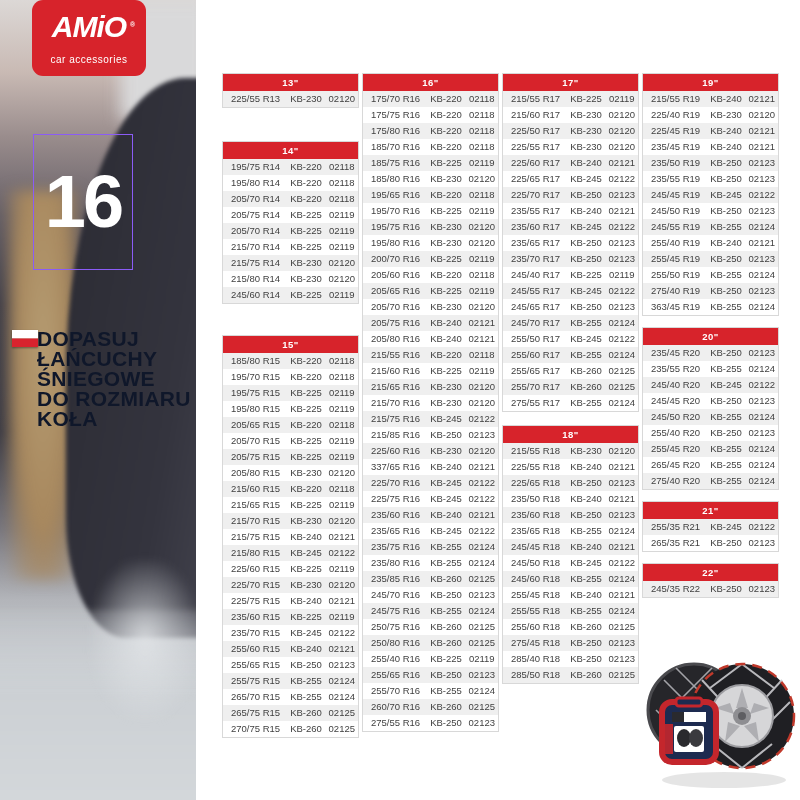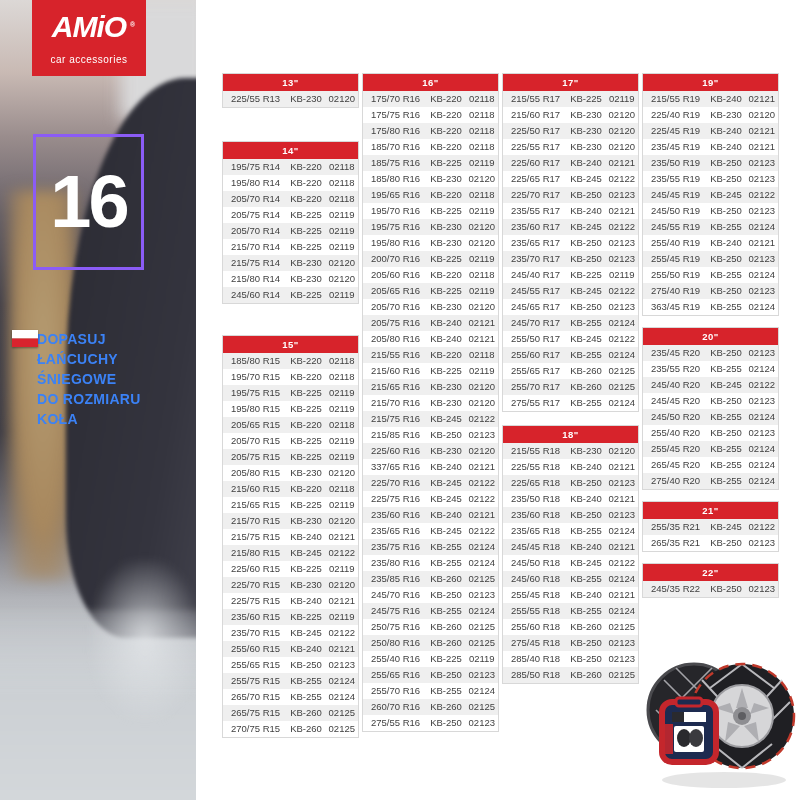--- a/index.html
+++ b/index.html
@@ -9,32 +9,32 @@
   
   .photo-panel { position:absolute; left:0; top:0; width:196px; height:800px; overflow:hidden;
     background:linear-gradient(180deg,#dcd8d6 0%,#c9bab4 9%,#9a8d8d 17%,#655f66 27%,#403f49 38%,#3a3a44 54%,#77767e 66%,#b3b5ba 75%,#caced2 85%,#c6cace 100%); }
   .photo-blob-post { position:absolute; left:8px; top:190px; width:70px; height:390px; background:radial-gradient(ellipse at 50% 40%, #b59c72 0%, #a8885e 55%, rgba(168,136,94,0) 100%); filter:blur(7px); }
   .photo-blob-car { position:absolute; left:66px; top:78px; width:200px; height:560px; background:linear-gradient(100deg,#2b2b33 0%,#34343e 55%,#4d4d58 100%); border-radius:120px 0 0 60px / 300px 0 0 120px; filter:blur(2px); }
   .photo-blob-sky { position:absolute; left:120px; top:0px; width:90px; height:120px; background:#d9d9da; filter:blur(8px); }
   .photo-blob-snow { position:absolute; left:-10px; top:610px; width:230px; height:200px; background:linear-gradient(180deg, rgba(205,209,213,0.2) 0%, #ccd0d4 40%, #d4d8db 100%); filter:blur(3px); }
   .photo-blob-snow2 { position:absolute; left:90px; top:560px; width:110px; height:160px; background:radial-gradient(ellipse at 50% 50%, rgba(226,229,232,0.85) 0%, rgba(226,229,232,0) 75%); filter:blur(4px); }
 
   
-  .logo-box { position:absolute; left:32px; top:0; width:114px; height:76px; background:#d7232b; display:flex; flex-direction:column; align-items:center; justify-content:center; }
+  .logo-box { position:absolute; left:32px; top:0; width:114px; height:76px; background:#d7232b; display:flex; flex-direction:column; align-items:center; justify-content:center;border-radius:11px; }
   .logo-word { color:#fff; font-weight:bold; font-style:italic; font-size:30px; letter-spacing:-1px; line-height:30px; position:relative; }
   .logo-reg { font-size:7px; font-style:normal; position:absolute; right:-8px; bottom:2px; font-weight:bold; }
   .logo-sub { color:#fff; font-size:10px; letter-spacing:0.5px; margin-top:12px; }
 
   
-  .size-badge { position:absolute; left:33px; top:134px; width:111px; height:136px; border:3px solid #8b5cf6; display:flex; flex-direction:column; align-items:center; justify-content:center; color:#fff; }
+  .size-badge { position:absolute; left:33px; top:134px; width:100px; height:136px; border:1px solid #8b5cf6; display:flex; flex-direction:column; align-items:center; justify-content:center; color:#fff; }
   .size-num { font-size:74px; font-weight:bold; line-height:62px; letter-spacing:-3px; }
   .size-unit { font-size:44px; font-weight:bold; line-height:40px; letter-spacing:0px; }
 
   
-  .intro-block { position:absolute; left:37px; color:#3b82f6; font-weight:bold; font-size:14px; line-height:20px; letter-spacing:0.3px; }
+  .intro-block { position:absolute; left:37px; color:#0f172a; font-weight:bold; font-size:21px; line-height:20px; letter-spacing:0.3px; }
   .intro-pl { top:329px; }
   .intro-en { top:476px; }
   .intro-sk { top:616px; }
   .flag { position:absolute; width:26px; height:17px; left:-25px; top:1px; box-shadow:0 1px 2px rgba(0,0,0,0.4); }
   .flag svg { display:block; width:100%; height:100%; }
 
   
   .tables-col { position:absolute; top:0; width:137px; }
   .col1 { left:222px; } .col2 { left:362px; } .col3 { left:502px; } .col4 { left:642px; }
   .size-table { border:1px solid #d8d8d8; background:#fff; width:100%; }

